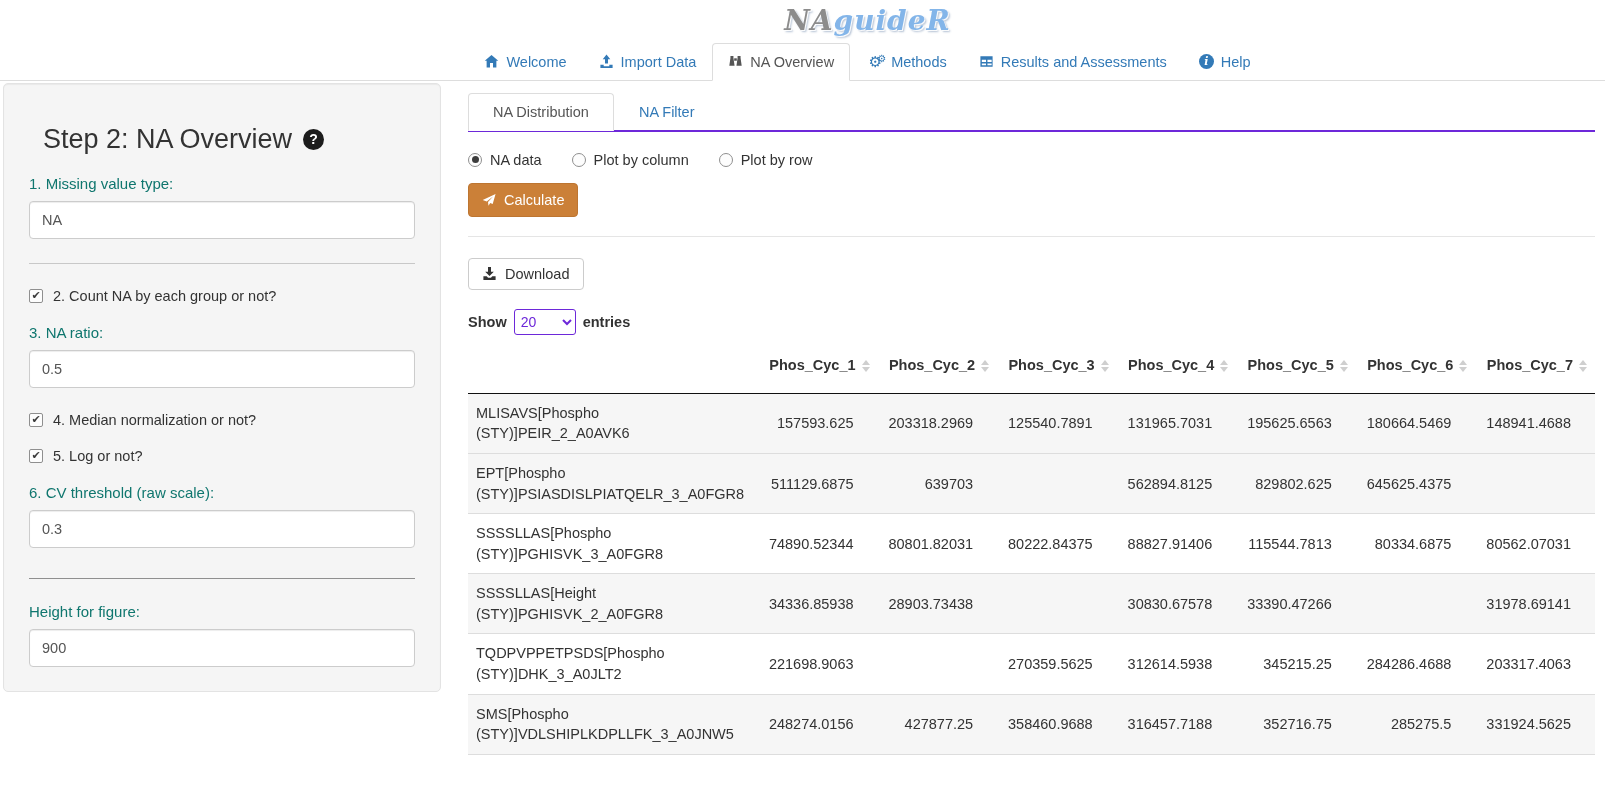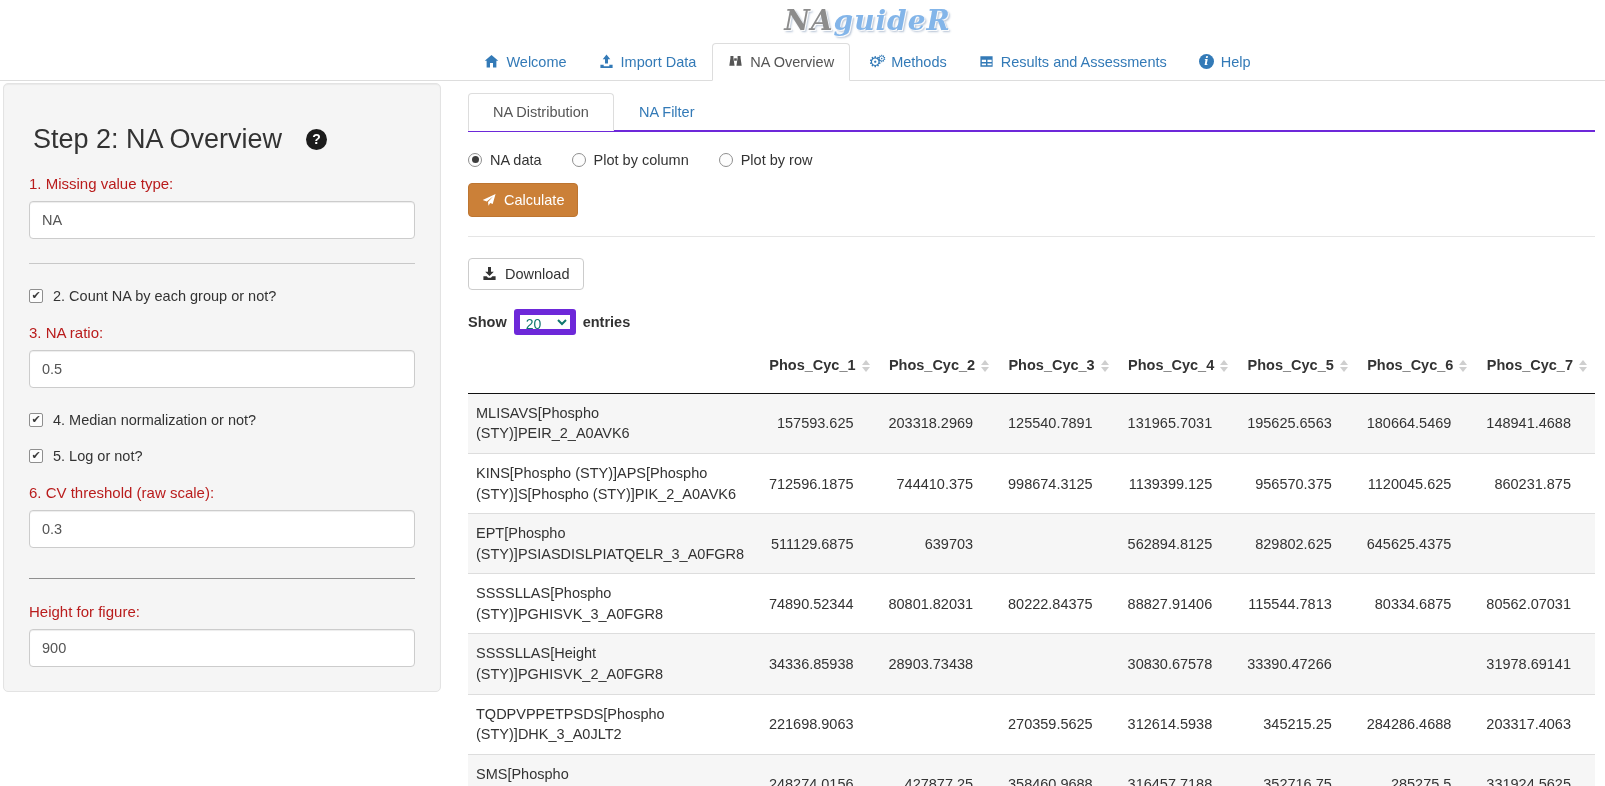--- a/index.html
+++ b/index.html
@@ -39,26 +39,26 @@
   .gear-wrap .gear-small { position:absolute; right:-2px; top:-3px; font-size:10px; }
 
   
   .content { display:flex; align-items:flex-start; padding-left:3px; margin-top:2px; }
 
   
   .sidebar { width:438px; min-height:588px; background:#f5f5f5;
              border:1px solid #e3e3e3; border-radius:5px;
              box-shadow:inset 0 1px 1px rgba(0,0,0,.05);
              padding:14px 25px 24px; flex:0 0 auto; }
-  .sidebar h2 { font-size:27px; font-weight:normal; color:#333; margin:26px 4px 18px;
-                display:flex; align-items:center; gap:24px; }
+  .sidebar h2 { font-size:27px; font-weight:normal; color:#333; margin:26px 14px 18px;
+                display:flex; align-items:center; gap:11px; }
   .qicon { width:21px; height:21px; border-radius:50%; background:#1c1c1c; color:#fff;
            font-size:14px; font-weight:bold; display:inline-flex; align-items:center;
            justify-content:center; flex:0 0 auto; }
-  .ctl-label { display:block; margin:20px 0 9px; font-size:15px; color:#b91c1c; }
+  .ctl-label { display:block; margin:20px 0 9px; font-size:15px; color:#0f766e; }
   .text-input { width:100%; height:38px; border:1px solid #ccc; border-radius:4px;
                 padding:0 12px; font-size:14.5px; color:#555; background:#fff;
                 font-family:"Liberation Sans", sans-serif;
                 box-shadow:inset 0 1px 1px rgba(0,0,0,.075); }
   .side-hr { border:none; border-top:1px solid #c8c8c8; margin:24px 0; }
   .side-hr.dark { border-top-color:#8f8f8f; }
   .check-row { display:flex; align-items:center; gap:10px; margin:20px 0; cursor:pointer; }
   .cb { width:14px; height:14px; border:1px solid #8f8f8f; border-radius:2px; background:#fdfdfd;
         display:inline-flex; align-items:center; justify-content:center;
         font-size:11px; line-height:1; color:#3c3c3c; flex:0 0 auto; }
@@ -85,22 +85,22 @@
 
   .main-hr { border:none; border-top:1px solid #e5e5e5; margin-top:19px; }
 
   .btn-download { margin-top:21px; display:inline-flex; align-items:center; gap:8px;
                   background:#fff; border:1px solid #ccc; color:#333;
                   padding:7px 13px; border-radius:4px; font-size:14.5px; cursor:pointer;
                   font-family:"Liberation Sans", sans-serif; }
   .btn-download svg { width:15px; height:15px; display:block; }
 
   .show-row { margin-top:19px; display:flex; align-items:center; gap:7px; font-weight:bold; color:#333; }
-  .len-select { width:62px; height:26px; border:6px solid #6d28d9; border-radius:3px;
-                font-size:14px; color:#0f766e; background:#fff; padding:0 2px;
+  .len-select { width:62px; height:26px; border:1px solid #6d28d9; border-radius:3px;
+                font-size:14px; color:#6d28d9; background:#fff; padding:0 2px;
                 font-family:"Liberation Sans", sans-serif; }
 
   
   table.data { width:100%; border-collapse:collapse; margin-top:13px; }
   table.data thead th { text-align:right; font-weight:bold; color:#333; white-space:nowrap;
                         padding:9px 8px 20px; border-bottom:1px solid #111; font-size:14.5px; cursor:pointer; }
   table.data thead th.rowname-h { cursor:default; }
   .sort { display:inline-block; margin-left:6px; vertical-align:middle; }
   .sort .s-up, .sort .s-dn { display:block; width:0; height:0;
         border-left:4px solid transparent; border-right:4px solid transparent; }
@@ -293,30 +293,20 @@
           <tr class="stripe">
             <td class="rowname">MLISAVS[Phospho (STY)]PEIR_2_A0AVK6</td>
             <td>157593.625</td>
             <td>203318.2969</td>
             <td>125540.7891</td>
             <td>131965.7031</td>
             <td>195625.6563</td>
             <td>180664.5469</td>
             <td>148941.4688</td>
           </tr>
-          <tr>
-            <td class="rowname">KINS[Phospho (STY)]APS[Phospho (STY)]S[Phospho (STY)]PIK_2_A0AVK6</td>
-            <td>712596.1875</td>
-            <td>744410.375</td>
-            <td>998674.3125</td>
-            <td>1139399.125</td>
-            <td>956570.375</td>
-            <td>1120045.625</td>
-            <td>860231.875</td>
-          </tr>
           <tr class="stripe">
             <td class="rowname">EPT[Phospho (STY)]PSIASDISLPIATQELR_3_A0FGR8</td>
             <td>511129.6875</td>
             <td>639703</td>
             <td></td>
             <td>562894.8125</td>
             <td>829802.625</td>
             <td>645625.4375</td>
             <td></td>
           </tr>

